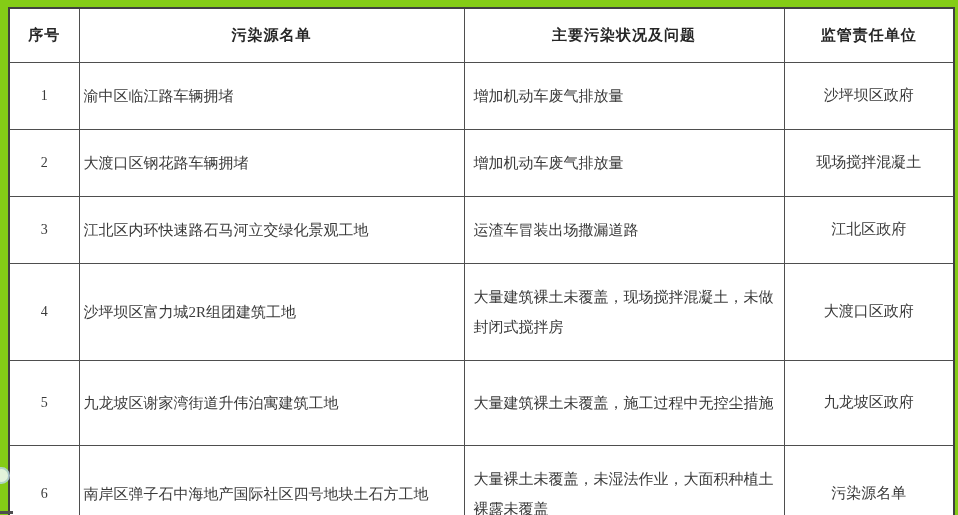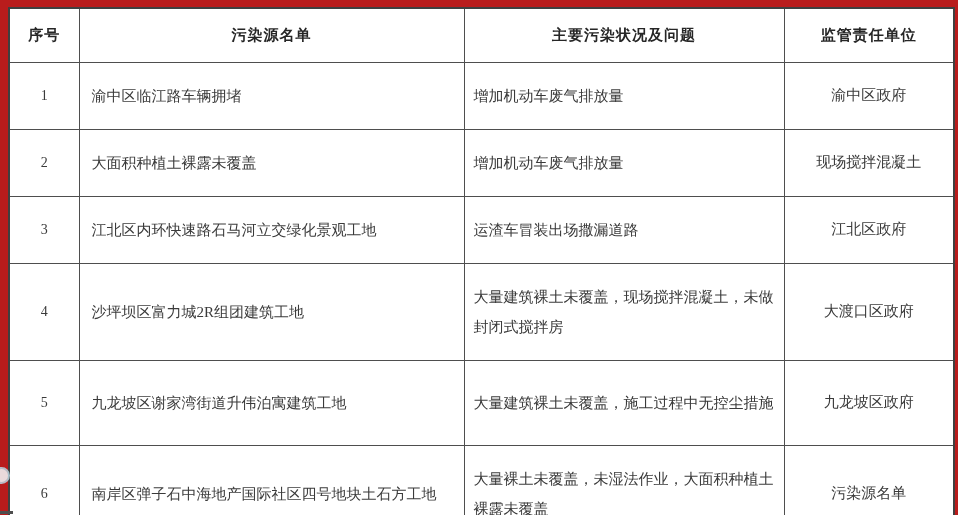--- a/index.html
+++ b/index.html
@@ -1,20 +1,20 @@
 <!DOCTYPE html>
 <html style="--text: #3a3a3a; --border: #4e4e4e; --border-outer: #404040;"><head>
 <meta charset="utf-8">
 <style>
   html, body { margin: 0; padding: 0; background: #ffffff; }
   .page {
     position: relative;
     width: 958px;
     height: 515px;
-    background: #b91c1c;
+    background: #84cc16;
     overflow: hidden;
     font-family: "Liberation Serif", "DejaVu Serif", serif;
     color: var(--text, #3a3a3a);
   }
   table.pollution-table {
     position: absolute;
     left: 8px;
     top: 7px;
     width: 945px;
     border-collapse: collapse;
@@ -30,21 +30,21 @@
     background: #ffffff;
   }
   .pollution-table thead tr { height: 54px; }
   .pollution-table th {
     font-weight: bold;
     text-align: center;
     color: #262626;
     letter-spacing: 1px;
   }
   td.no   { text-align: center; font-size: 14px; }
-  td.source  { text-align: left; padding: 2px 12px; line-height: 24px; }
+  td.source  { text-align: left; padding: 2px 4px; line-height: 24px; }
   td.problem { text-align: left; padding: 18px 9px; line-height: 30px; }
   td.unit { text-align: center; }
   tr.r0 { height: 63px; }
   tr.r1 { height: 65px; }
   tr.r2 { height: 65px; }
   tr.r3 { height: 85px; }
   tr.r4 { height: 85px; }
   tr.r5 { height: 83px; }
   tr.partial-row { height: 22px; }
   
@@ -86,25 +86,25 @@
         <th>污染源名单</th>
         <th>主要污染状况及问题</th>
         <th>监管责任单位</th>
       </tr>
     </thead>
     <tbody>
         <tr class="r0">
           <td class="no">1</td>
           <td class="source">渝中区临江路车辆拥堵</td>
           <td class="problem">增加机动车废气排放量</td>
-          <td class="unit">渝中区政府</td>
+          <td class="unit">沙坪坝区政府</td>
         </tr>
         <tr class="r1">
           <td class="no">2</td>
-          <td class="source">大面积种植土裸露未覆盖</td>
+          <td class="source">大渡口区钢花路车辆拥堵</td>
           <td class="problem">增加机动车废气排放量</td>
           <td class="unit">现场搅拌混凝土</td>
         </tr>
         <tr class="r2">
           <td class="no">3</td>
           <td class="source">江北区内环快速路石马河立交绿化景观工地</td>
           <td class="problem">运渣车冒装出场撒漏道路</td>
           <td class="unit">江北区政府</td>
         </tr>
         <tr class="r3">

